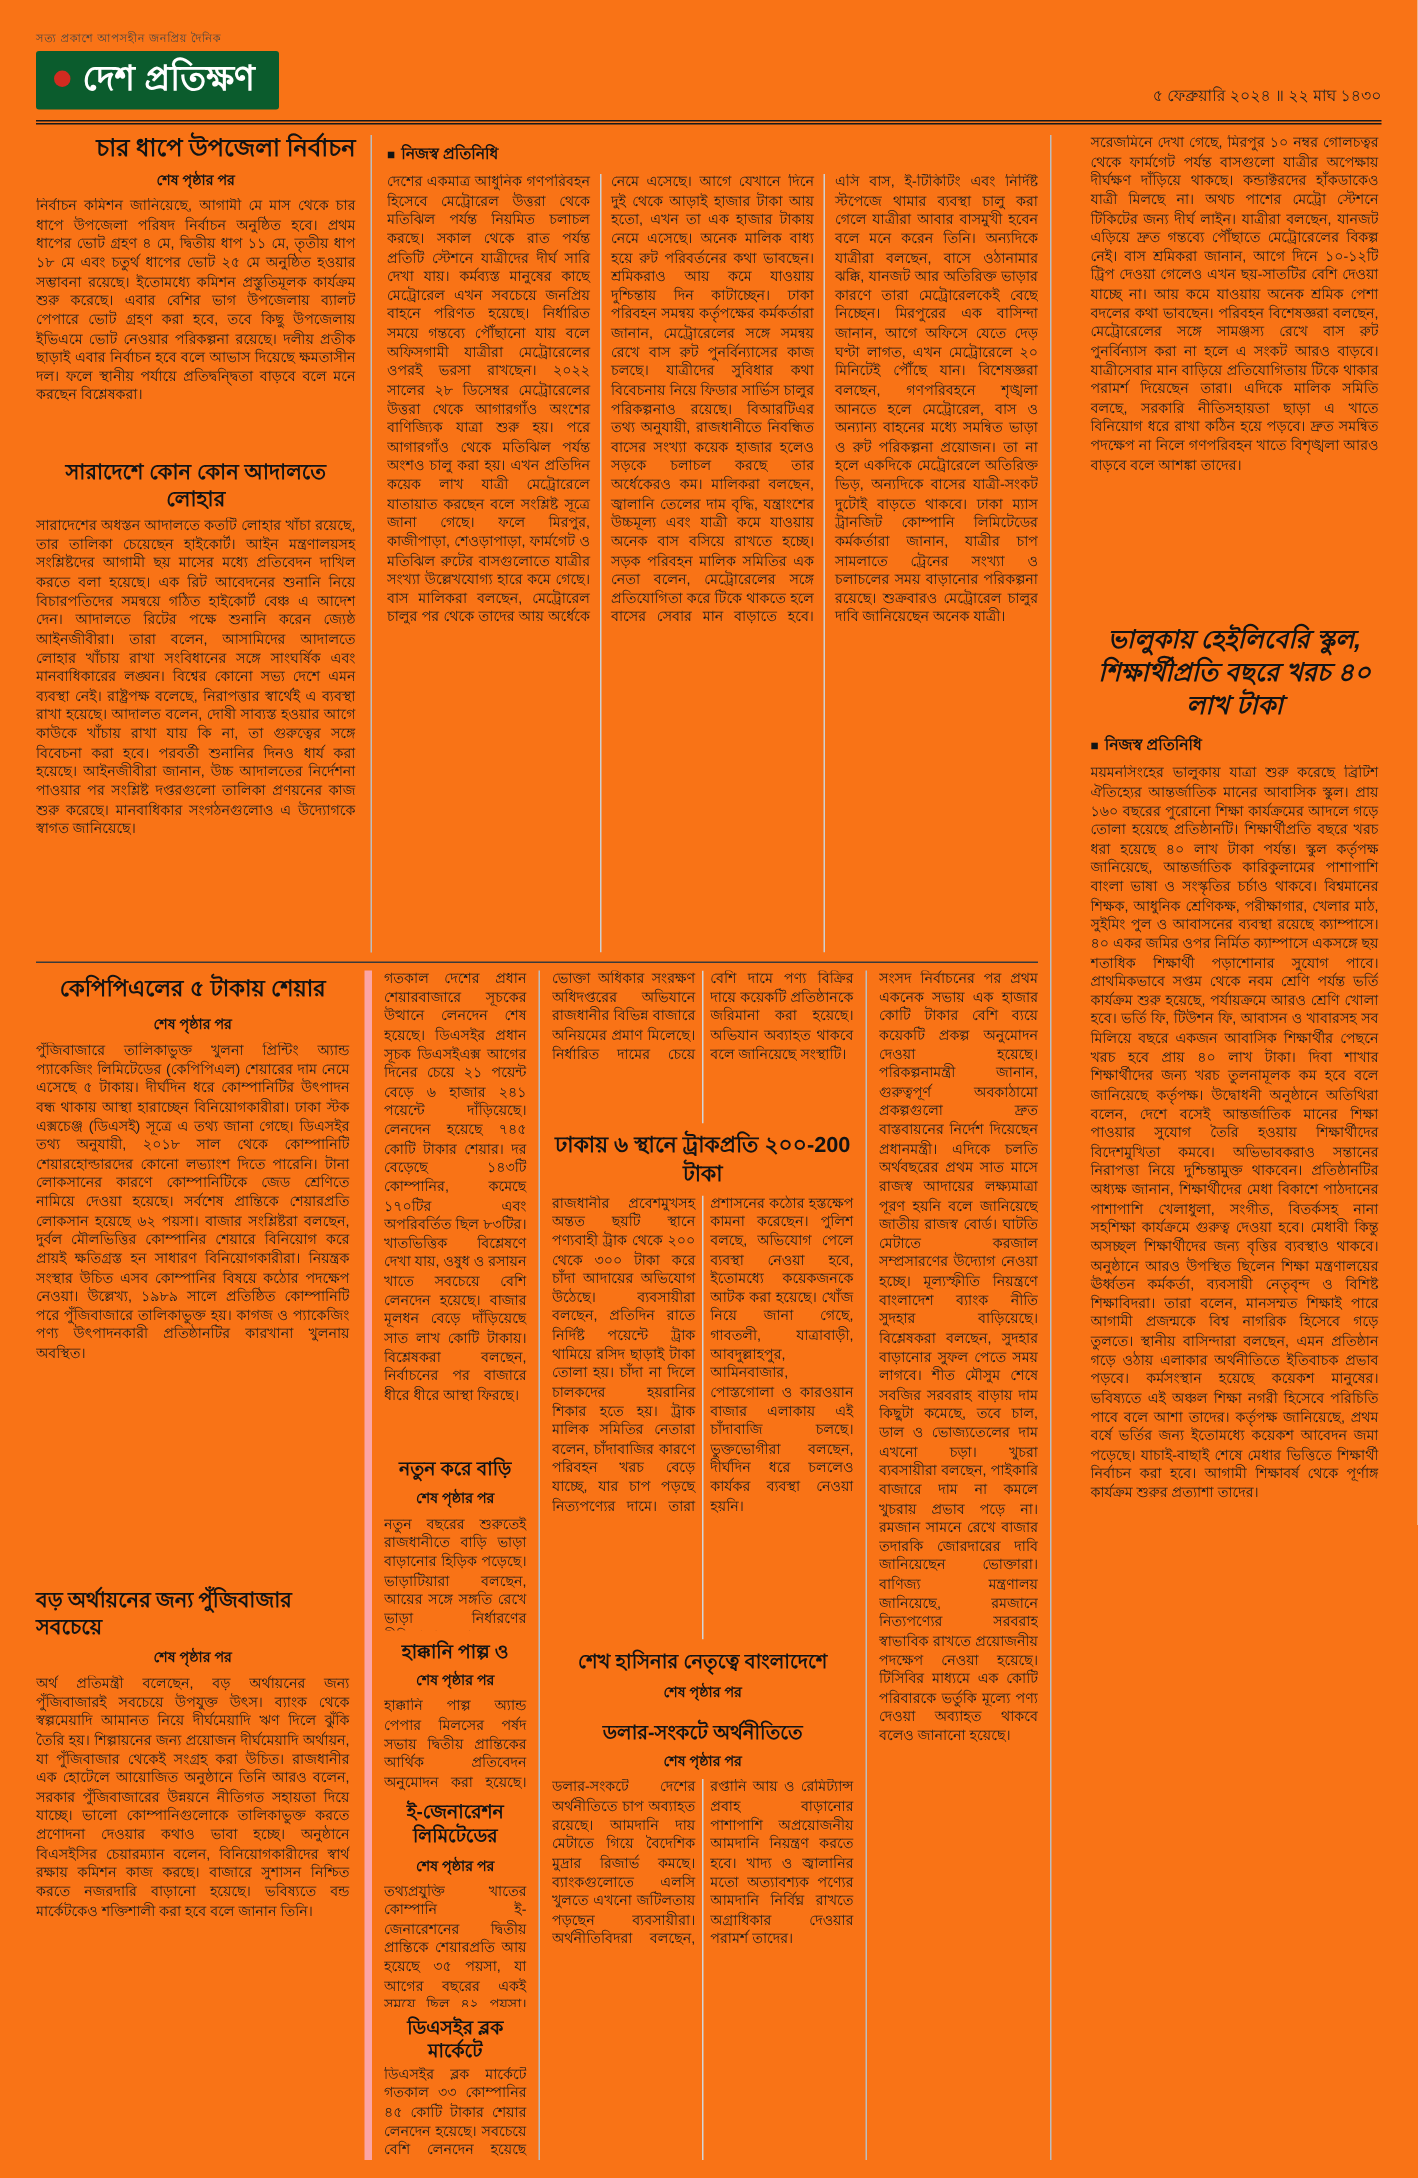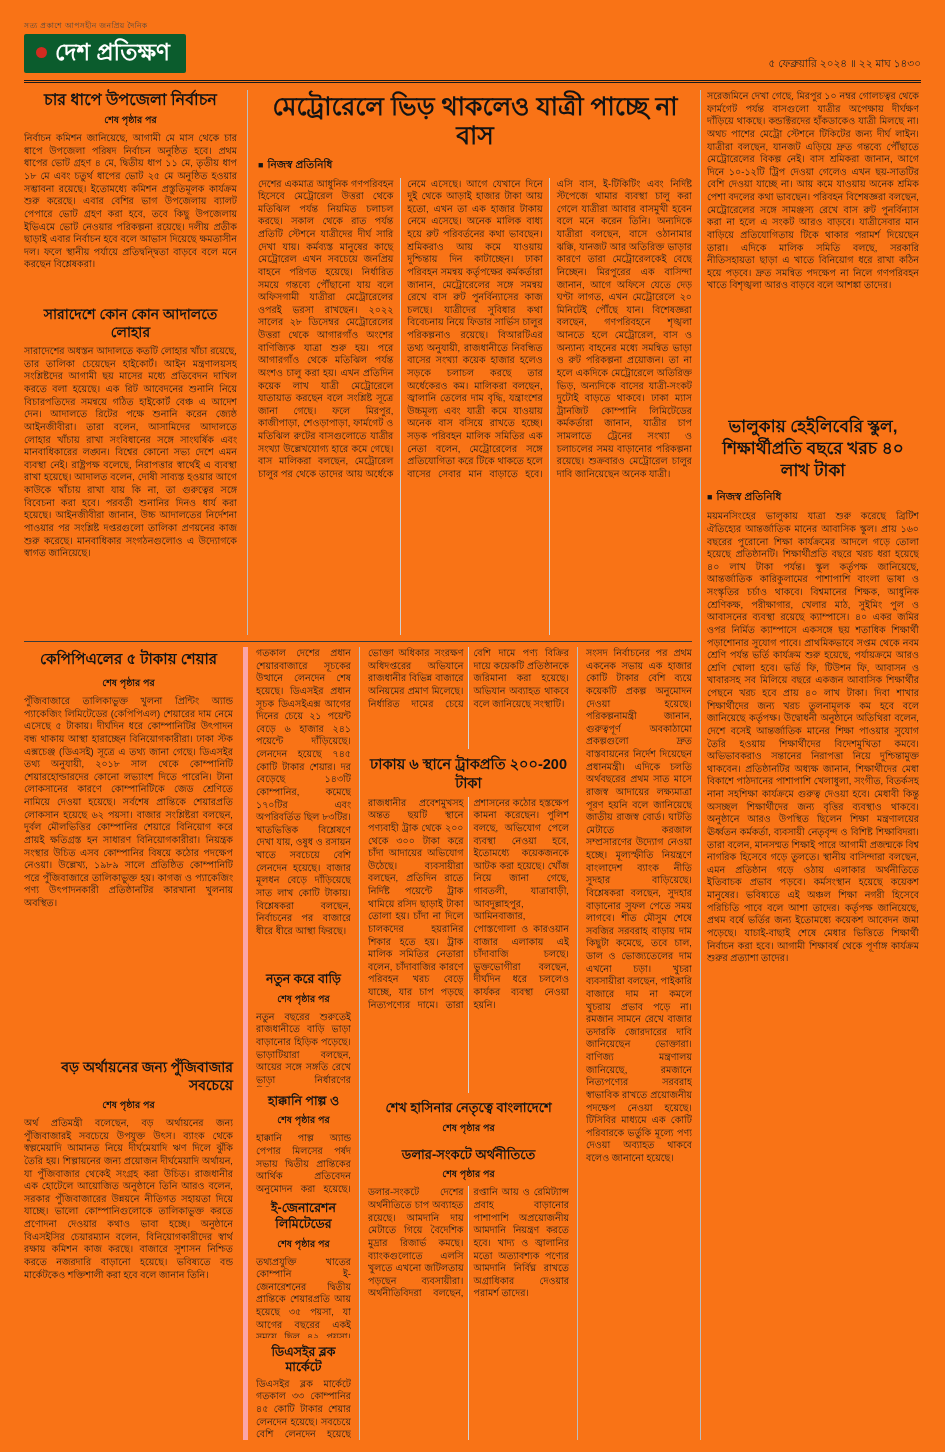--- a/index.html
+++ b/index.html
@@ -23,21 +23,21 @@
   .section-title { font-size:21px; font-weight:bold; }
   .ornament { width:11px; height:11px; background:#1e7a34; transform:rotate(45deg);
               display:inline-block; }
   .page-num { font-size:30px; font-weight:bold; line-height:1; }
   .day { font-size:15px; font-weight:bold; margin-left:14px; }
   .date-line { font-size:10.5px; margin-top:3px; color:#222; }
 
   
   .content { display:flex; margin-top:7px; height:1350px; }
   .main-area { width:668px; display:flex; flex-direction:column; min-height:0; }
-  .right-col { width:219px; margin-left:8px; padding-left:6px;
+  .right-col { width:219px; margin-left:8px; padding-left:26px;
                border-left:1px solid #bdbdbd; display:flex; flex-direction:column; min-height:0;justify-content:flex-end; }
   .top-part { display:flex; height:545px; min-height:0; }
   .left-col { width:224px; padding-right:10px; border-right:1px solid #bdbdbd;
               display:flex; flex-direction:column; min-height:0; }
   .center-col { flex:1; padding-left:10px; display:flex; flex-direction:column; min-height:0; }
   .hrule { border-top:1.5px solid #3a3a3a; margin:6px 0 5px; }
   .bottom-part { display:flex; flex:1; min-height:0; }
   .colA { width:224px; padding-right:10px; border-right:5px solid #fca5a5;
           display:flex; flex-direction:column; min-height:0; }
   .colB { width:112px; padding:0 8px; border-right:1px solid #bdbdbd;
@@ -48,28 +48,28 @@
 
   
   .body-text { font-size:9.5px; line-height:1.33; text-align:justify; overflow:hidden; color:#1c1c1c; }
   .cont-label { font-size:9.5px; font-weight:bold; text-align:center; margin:2px 0 4px; }
   .byline { font-size:10.5px; font-weight:bold; margin:5px 0 4px; }
   .byline .marker { font-size:9px; margin-right:4px; }
   .lead-headline { font-size:25px; font-weight:bold; text-align:center; line-height:1.15;
                    margin:2px 0 2px; }
   .lead-body { flex:1; min-height:0; column-count:3; column-gap:14px;
                column-rule:1px solid #cfcfcf; overflow:hidden; }
-  .h-left1 { font-size:16px; font-weight:bold; text-align:center; line-height:1.2; margin-bottom:2px; }
+  .h-left1 { font-size:16px; font-weight:bold; text-align:right; line-height:1.2; margin-bottom:2px; }
   .h-left2 { font-size:14px; font-weight:bold; text-align:center; line-height:1.25; margin:8px 0 4px; }
   .h-colA1 { font-size:15px; font-weight:bold; text-align:center; margin-bottom:2px; }
-  .h-colA2 { font-size:14px; font-weight:bold; text-align:right; line-height:1.25; margin:8px 0 2px; }
+  .h-colA2 { font-size:14px; font-weight:bold; text-align:left; line-height:1.25; margin:8px 0 2px;font-family:Liberation Serif, serif; }
   .h-small { font-size:12.5px; font-weight:bold; text-align:center; line-height:1.25; margin:7px 0 2px; }
   .h-colC1 { font-size:14.5px; font-weight:bold; text-align:center; line-height:1.3; margin:6px 0 4px; }
   .h-colC2 { font-size:13px; font-weight:bold; text-align:center; line-height:1.3; margin:7px 0 2px; }
-  .h-school { font-size:17px; font-weight:bold; text-align:center; line-height:1.3; margin:8px 0 2px; }
+  .h-school { font-size:17px; font-weight:bold; text-align:center; line-height:1.3; margin:8px 0 2px;font-style:italic; }
 
   .two-col { column-count:2; column-gap:10px; column-rule:1px solid #d4d4d4; }
 
   .b-left1 { height:166px; }
   .b-left2 { flex:1; min-height:0; }
   .b-colA1 { height:356px; }
   .b-colA2 { flex:1; min-height:0; }
   .b-colB0 { height:318px; }
   .b-colB1 { height:76px; }
   .b-colB2 { height:62px; }
@@ -109,21 +109,20 @@
 
         <div class="left-col">
           <h2 class="h-left1">চার ধাপে উপজেলা নির্বাচন</h2>
           <div class="cont-label">শেষ পৃষ্ঠার পর</div>
           <div class="body-text b-left1">নির্বাচন কমিশন জানিয়েছে, আগামী মে মাস থেকে চার ধাপে উপজেলা পরিষদ নির্বাচন অনুষ্ঠিত হবে। প্রথম ধাপের ভোট গ্রহণ ৪ মে, দ্বিতীয় ধাপ ১১ মে, তৃতীয় ধাপ ১৮ মে এবং চতুর্থ ধাপের ভোট ২৫ মে অনুষ্ঠিত হওয়ার সম্ভাবনা রয়েছে। ইতোমধ্যে কমিশন প্রস্তুতিমূলক কার্যক্রম শুরু করেছে। এবার বেশির ভাগ উপজেলায় ব্যালট পেপারে ভোট গ্রহণ করা হবে, তবে কিছু উপজেলায় ইভিএমে ভোট নেওয়ার পরিকল্পনা রয়েছে। দলীয় প্রতীক ছাড়াই এবার নির্বাচন হবে বলে আভাস দিয়েছে ক্ষমতাসীন দল। ফলে স্থানীয় পর্যায়ে প্রতিদ্বন্দ্বিতা বাড়বে বলে মনে করছেন বিশ্লেষকরা।</div>
           <h3 class="h-left2">সারাদেশে কোন কোন আদালতে লোহার</h3>
           <div class="body-text b-left2">সারাদেশের অধস্তন আদালতে কতটি লোহার খাঁচা রয়েছে, তার তালিকা চেয়েছেন হাইকোর্ট। আইন মন্ত্রণালয়সহ সংশ্লিষ্টদের আগামী ছয় মাসের মধ্যে প্রতিবেদন দাখিল করতে বলা হয়েছে। এক রিট আবেদনের শুনানি নিয়ে বিচারপতিদের সমন্বয়ে গঠিত হাইকোর্ট বেঞ্চ এ আদেশ দেন। আদালতে রিটের পক্ষে শুনানি করেন জ্যেষ্ঠ আইনজীবীরা। তারা বলেন, আসামিদের আদালতে লোহার খাঁচায় রাখা সংবিধানের সঙ্গে সাংঘর্ষিক এবং মানবাধিকারের লঙ্ঘন। বিশ্বের কোনো সভ্য দেশে এমন ব্যবস্থা নেই। রাষ্ট্রপক্ষ বলেছে, নিরাপত্তার স্বার্থেই এ ব্যবস্থা রাখা হয়েছে। আদালত বলেন, দোষী সাব্যস্ত হওয়ার আগে কাউকে খাঁচায় রাখা যায় কি না, তা গুরুত্বের সঙ্গে বিবেচনা করা হবে। পরবর্তী শুনানির দিনও ধার্য করা হয়েছে। আইনজীবীরা জানান, উচ্চ আদালতের নির্দেশনা পাওয়ার পর সংশ্লিষ্ট দপ্তরগুলো তালিকা প্রণয়নের কাজ শুরু করেছে। মানবাধিকার সংগঠনগুলোও এ উদ্যোগকে স্বাগত জানিয়েছে।</div>
         </div>
 
         <div class="center-col">
-          <h1 class="lead-headline">মেট্রোরেলে ভিড় থাকলেও যাত্রী পাচ্ছে না বাস</h1>
           <div class="byline">
             <span class="marker">■</span><span>নিজস্ব প্রতিনিধি</span>
           </div>
           <div class="lead-body body-text">দেশের একমাত্র আধুনিক গণপরিবহন হিসেবে মেট্রোরেল উত্তরা থেকে মতিঝিল পর্যন্ত নিয়মিত চলাচল করছে। সকাল থেকে রাত পর্যন্ত প্রতিটি স্টেশনে যাত্রীদের দীর্ঘ সারি দেখা যায়। কর্মব্যস্ত মানুষের কাছে মেট্রোরেল এখন সবচেয়ে জনপ্রিয় বাহনে পরিণত হয়েছে। নির্ধারিত সময়ে গন্তব্যে পৌঁছানো যায় বলে অফিসগামী যাত্রীরা মেট্রোরেলের ওপরই ভরসা রাখছেন। ২০২২ সালের ২৮ ডিসেম্বর মেট্রোরেলের উত্তরা থেকে আগারগাঁও অংশের বাণিজ্যিক যাত্রা শুরু হয়। পরে আগারগাঁও থেকে মতিঝিল পর্যন্ত অংশও চালু করা হয়। এখন প্রতিদিন কয়েক লাখ যাত্রী মেট্রোরেলে যাতায়াত করছেন বলে সংশ্লিষ্ট সূত্রে জানা গেছে। ফলে মিরপুর, কাজীপাড়া, শেওড়াপাড়া, ফার্মগেট ও মতিঝিল রুটের বাসগুলোতে যাত্রীর সংখ্যা উল্লেখযোগ্য হারে কমে গেছে। বাস মালিকরা বলছেন, মেট্রোরেল চালুর পর থেকে তাদের আয় অর্ধেকে নেমে এসেছে। আগে যেখানে দিনে দুই থেকে আড়াই হাজার টাকা আয় হতো, এখন তা এক হাজার টাকায় নেমে এসেছে। অনেক মালিক বাধ্য হয়ে রুট পরিবর্তনের কথা ভাবছেন। শ্রমিকরাও আয় কমে যাওয়ায় দুশ্চিন্তায় দিন কাটাচ্ছেন। ঢাকা পরিবহন সমন্বয় কর্তৃপক্ষের কর্মকর্তারা জানান, মেট্রোরেলের সঙ্গে সমন্বয় রেখে বাস রুট পুনর্বিন্যাসের কাজ চলছে। যাত্রীদের সুবিধার কথা বিবেচনায় নিয়ে ফিডার সার্ভিস চালুর পরিকল্পনাও রয়েছে। বিআরটিএর তথ্য অনুযায়ী, রাজধানীতে নিবন্ধিত বাসের সংখ্যা কয়েক হাজার হলেও সড়কে চলাচল করছে তার অর্ধেকেরও কম। মালিকরা বলছেন, জ্বালানি তেলের দাম বৃদ্ধি, যন্ত্রাংশের উচ্চমূল্য এবং যাত্রী কমে যাওয়ায় অনেক বাস বসিয়ে রাখতে হচ্ছে। সড়ক পরিবহন মালিক সমিতির এক নেতা বলেন, মেট্রোরেলের সঙ্গে প্রতিযোগিতা করে টিকে থাকতে হলে বাসের সেবার মান বাড়াতে হবে। এসি বাস, ই-টিকিটিং এবং নির্দিষ্ট স্টপেজে থামার ব্যবস্থা চালু করা গেলে যাত্রীরা আবার বাসমুখী হবেন বলে মনে করেন তিনি। অন্যদিকে যাত্রীরা বলছেন, বাসে ওঠানামার ঝক্কি, যানজট আর অতিরিক্ত ভাড়ার কারণে তারা মেট্রোরেলকেই বেছে নিচ্ছেন। মিরপুরের এক বাসিন্দা জানান, আগে অফিসে যেতে দেড় ঘণ্টা লাগত, এখন মেট্রোরেলে ২০ মিনিটেই পৌঁছে যান। বিশেষজ্ঞরা বলছেন, গণপরিবহনে শৃঙ্খলা আনতে হলে মেট্রোরেল, বাস ও অন্যান্য বাহনের মধ্যে সমন্বিত ভাড়া ও রুট পরিকল্পনা প্রয়োজন। তা না হলে একদিকে মেট্রোরেলে অতিরিক্ত ভিড়, অন্যদিকে বাসের যাত্রী-সংকট দুটোই বাড়তে থাকবে। ঢাকা ম্যাস ট্রানজিট কোম্পানি লিমিটেডের কর্মকর্তারা জানান, যাত্রীর চাপ সামলাতে ট্রেনের সংখ্যা ও চলাচলের সময় বাড়ানোর পরিকল্পনা রয়েছে। শুক্রবারও মেট্রোরেল চালুর দাবি জানিয়েছেন অনেক যাত্রী।</div>
         </div>
 
       </div>
 
       <div class="hrule"></div>
 

